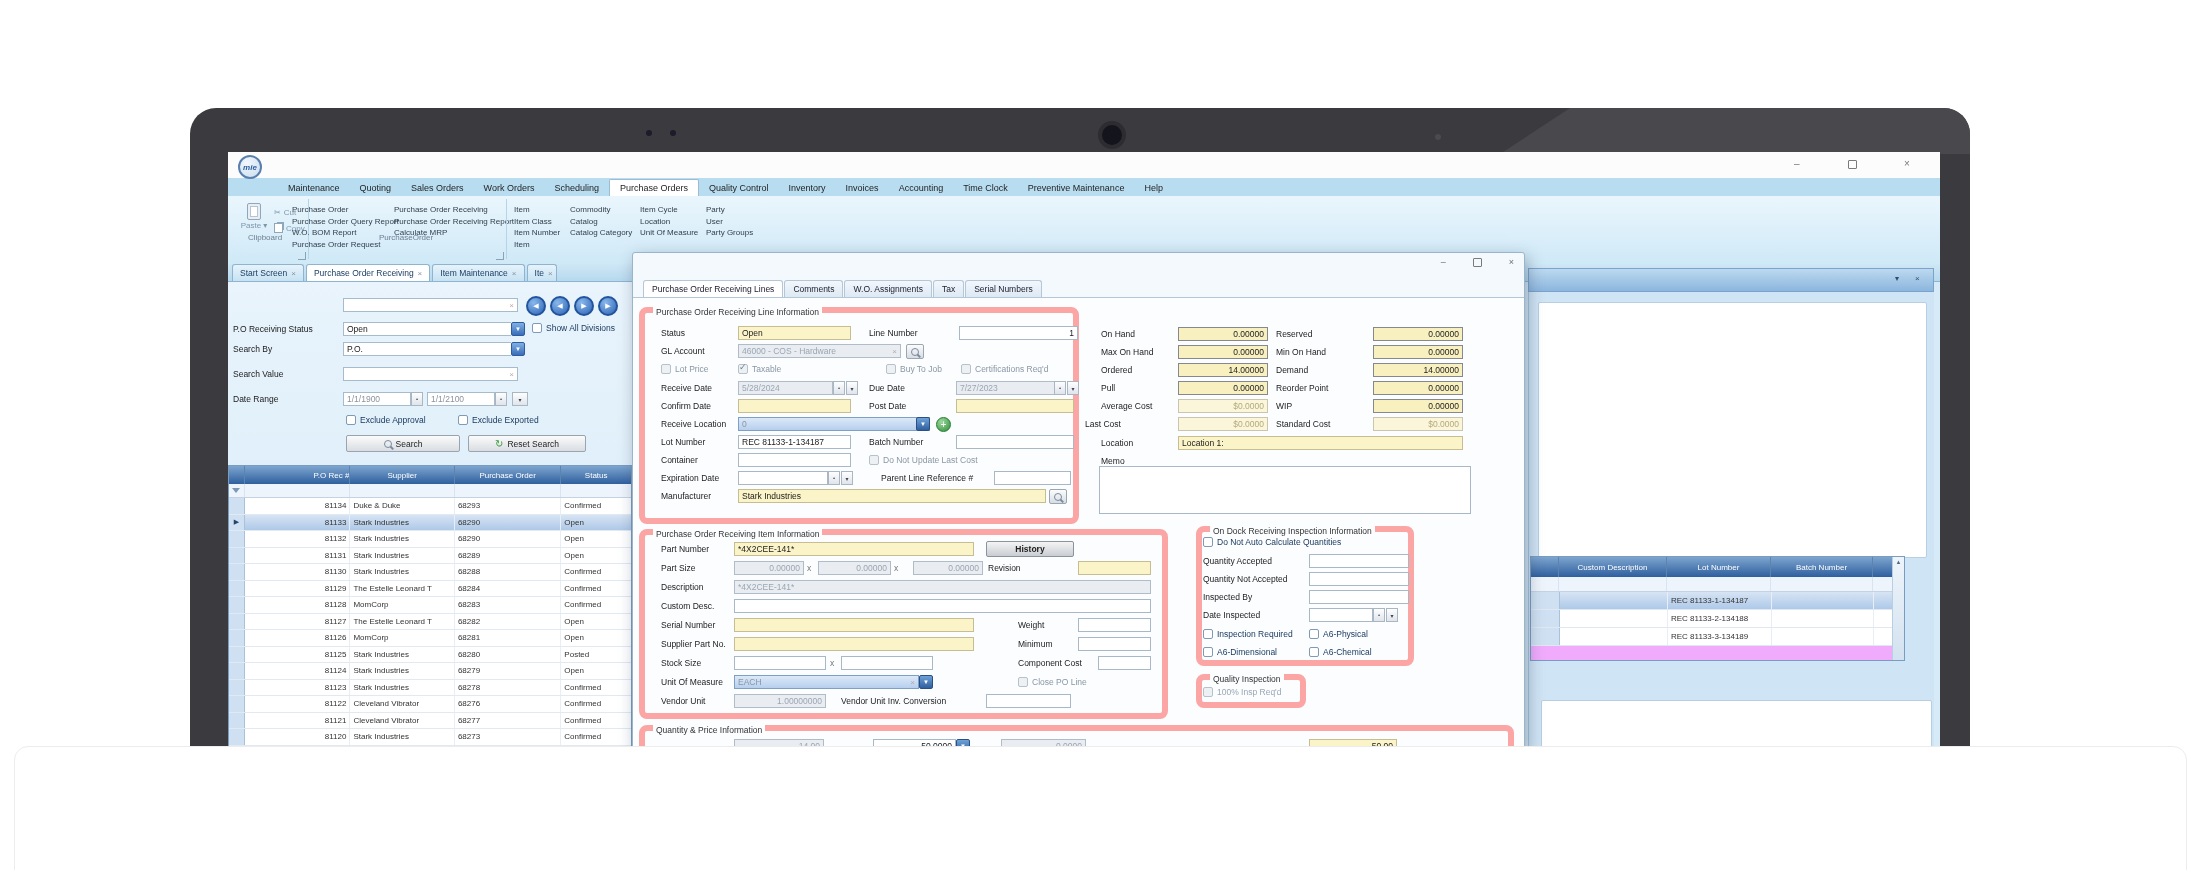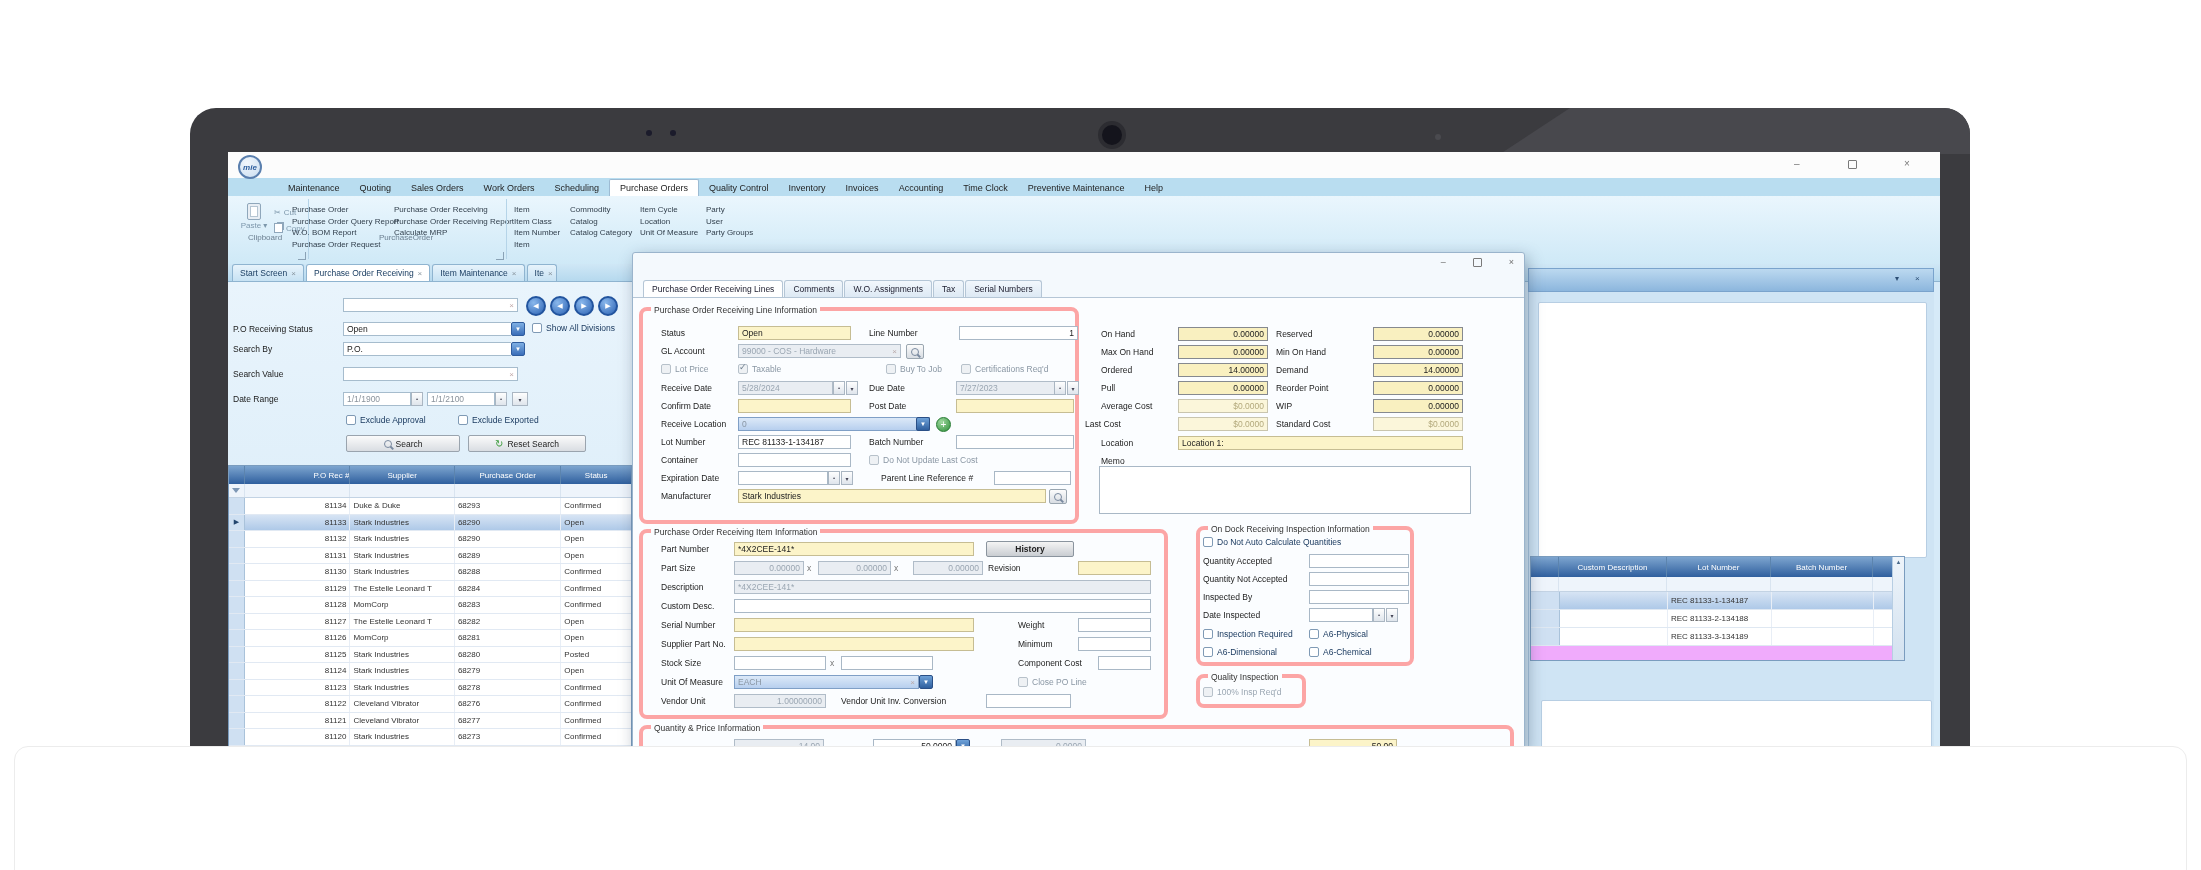--- a/index.html
+++ b/index.html
@@ -79,21 +79,21 @@
   .sb2{width:12px;background:linear-gradient(#eef4fa,#d3e2f0);border-left:1px solid #b7cee3;display:flex;justify-content:center;padding-top:2px;box-sizing:border-box;font-size:6px;color:#4a6a8a}
   
   .dlg{position:absolute;left:404px;top:100px;width:891px;height:496px;background:#f4f9fd;border:1px solid #9ab4cc;border-radius:3px 3px 0 0;box-shadow:3px 5px 16px rgba(50,70,95,.4);overflow:hidden}
   .dtbar{position:absolute;left:0;top:0;width:100%;height:22px;background:linear-gradient(#fefefe,#e9f1f8);border-bottom:1px solid #dbe6f0;display:flex;align-items:center;font-size:8.5px;color:#444;padding-left:7px;gap:5px;box-sizing:border-box}
   .dico{width:10px;height:10px;background:linear-gradient(#cfe4fa,#8fb8e8);border:1px solid #6a92c0;flex:none}
   .dctl{position:absolute;right:10px;top:4px;display:flex;gap:27px;color:#6e6e6e;font-size:9px;align-items:center}
   .dtabs{position:absolute;left:10px;top:25px;display:flex;align-items:flex-end;height:19px}
   .dtab{padding:3px 8px;font-size:8.5px;color:#223;background:linear-gradient(#f2f7fc,#dde9f4);border:1px solid #b5c6d6;border-bottom:none;border-radius:3px 3px 0 0;margin-right:1px;white-space:nowrap}
   .dtab.on{background:#fff}
   .dbody{position:absolute;left:0;top:44px;width:100%;height:452px;background:#fbfdff;border-top:1px solid #b5c6d6;box-sizing:border-box}
-  .grp{position:absolute;border:4px solid #fca5a5;border-radius:8px;box-sizing:border-box}
+  .grp{position:absolute;border:6px solid #fca5a5;border-radius:8px;box-sizing:border-box}
   .gt{position:absolute;left:8px;top:-6px;background:#fbfdff;padding:0 3px;font-size:8.5px;color:#333;white-space:nowrap}
   .fl{position:absolute;font-size:8.5px;color:#222;white-space:nowrap}
   .fi{position:absolute;height:14px;box-sizing:border-box;border:1px solid #a9b8c6;background:#fff;font-size:8.5px;display:flex;align-items:center;padding:0 3px;color:#222;white-space:nowrap;overflow:hidden}
   .fi.y{background:#fcf4c9;border-color:#c6bd93}
   .fi.y2{background:#f9f0c0;border-color:#85898f;justify-content:flex-end}
   .fi.yd{background:#fbf6da;border-color:#c9c5ae;color:#b3a97c;justify-content:flex-end}
   .fi.n{justify-content:flex-end}
   .fi.dis{background:#e9edf2;border-color:#b0bcc8;color:#9aa6b2}
   .fi.cblue{background:linear-gradient(#dce9f8,#b7cfee);border-color:#7f9fc6;color:#8996a4}
   .fi .cx{margin-left:auto;color:#b9a9a9;font-size:8px}
@@ -511,21 +511,21 @@
         <div class="grp" style="left:6px;top:9px;width:440px;height:217px">
           <span class="gt">Purchase Order Receiving Line Information</span>
         </div>
         <div class="fl" style="left:28px;top:30px">Status</div>
         <div class="fi y" style="left:105px;top:28px;width:113px">Open</div>
         <div class="fl" style="left:236px;top:30px">Line Number</div>
         <div class="fi n" style="left:326px;top:28px;width:119px">1</div>
 
         <div class="fl" style="left:28px;top:48px">GL Account</div>
         <div class="fi dis" style="left:105px;top:46px;width:163px">
-            <span>99000 - COS - Hardware</span>
+            <span>46000 - COS - Hardware</span>
             <span class="cx">×</span>
           </div>
         <div class="magb" style="left:273px;top:46px">
             <span class="mg"></span>
           </div>
 
         <div class="cbrow" style="left:28px;top:66px;color:#8a97a4">
             <span class="cb dis"></span>
             <span>Lot Price</span>
           </div>

